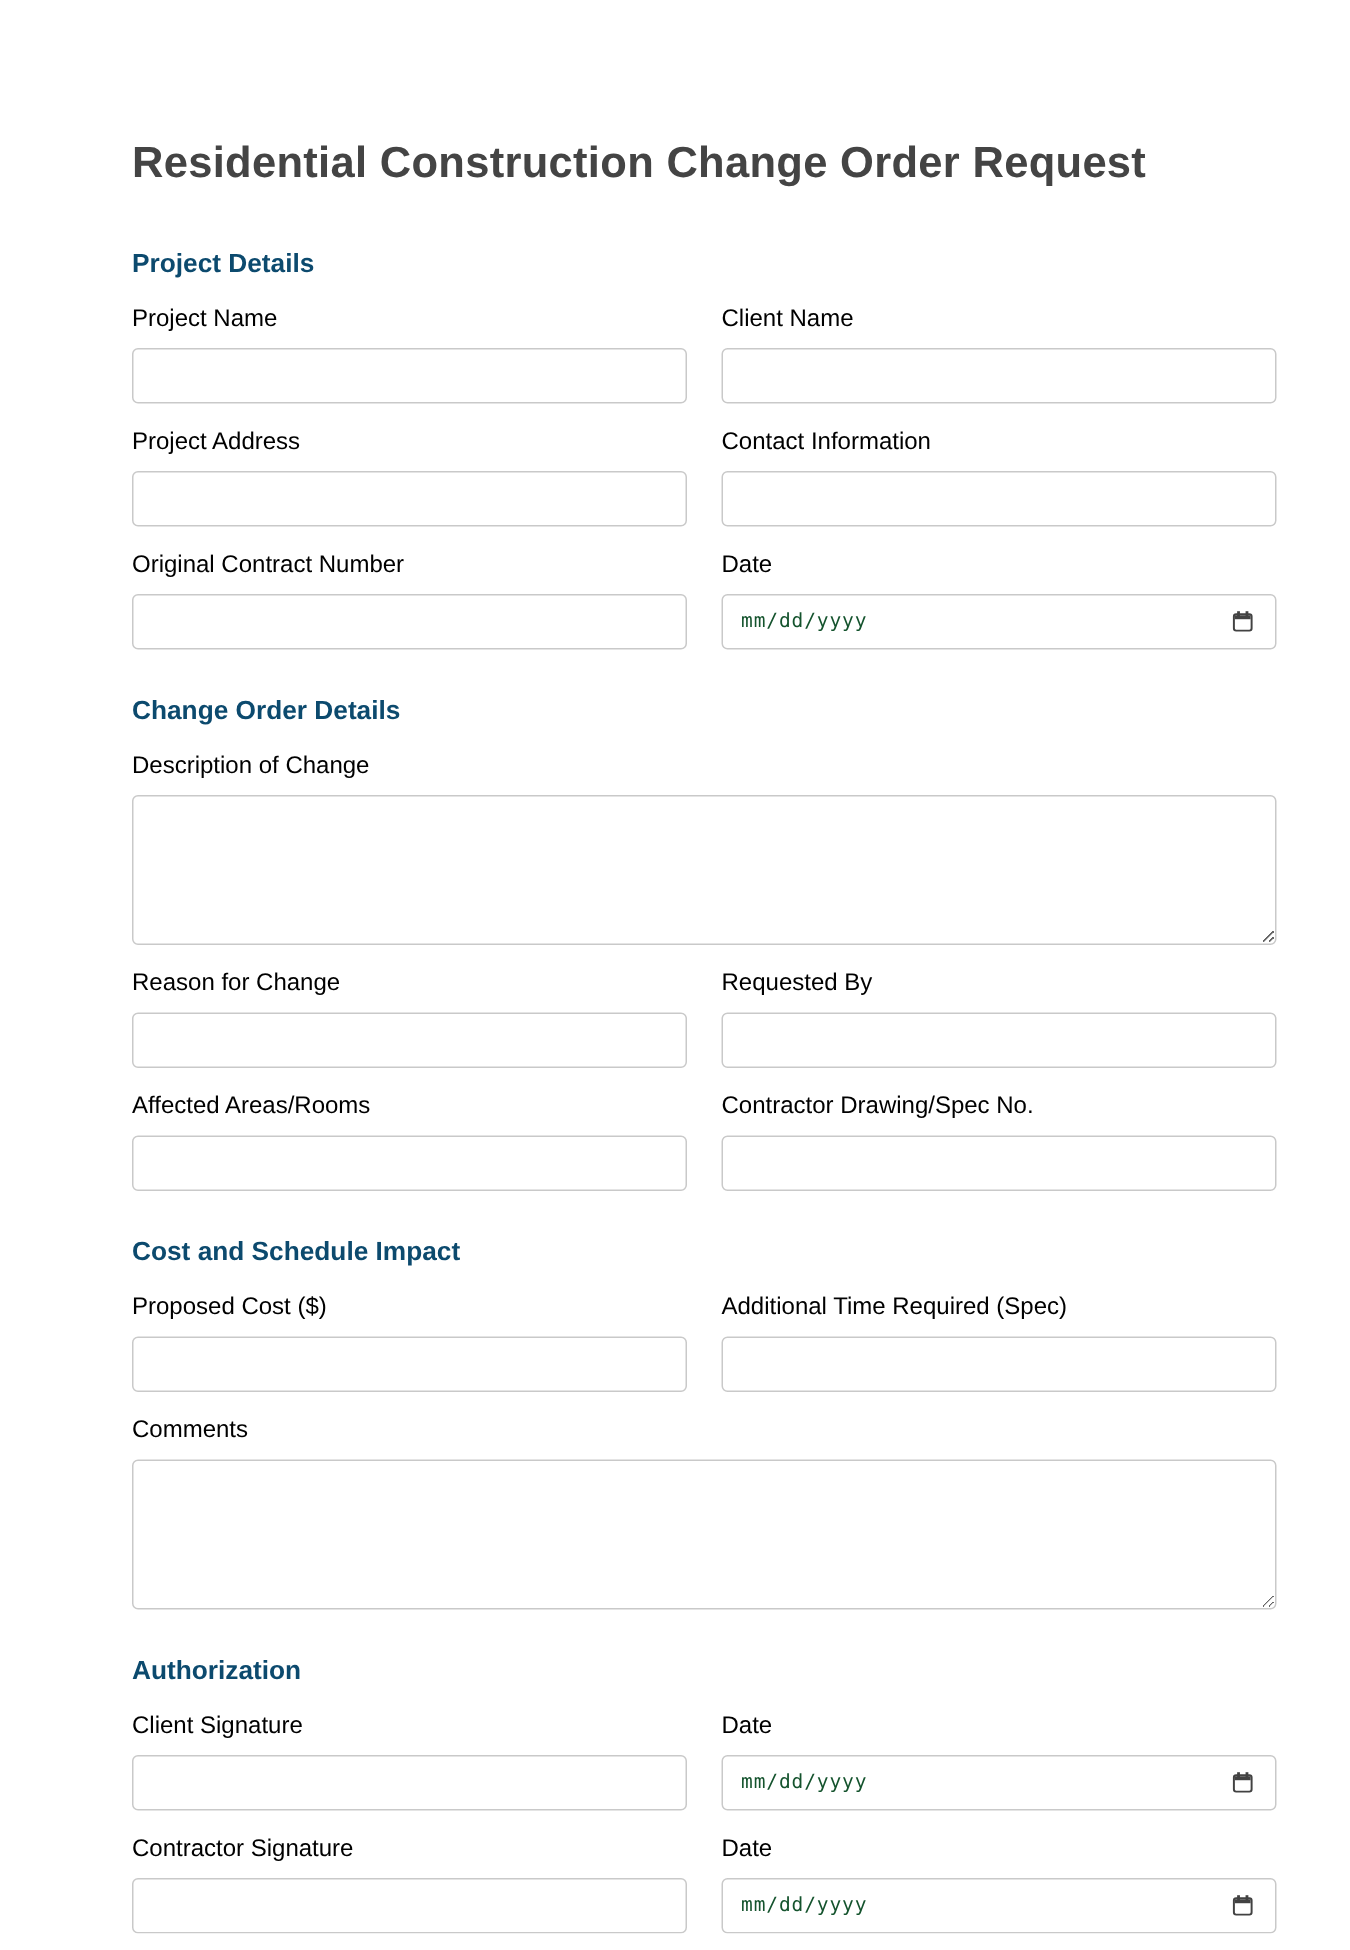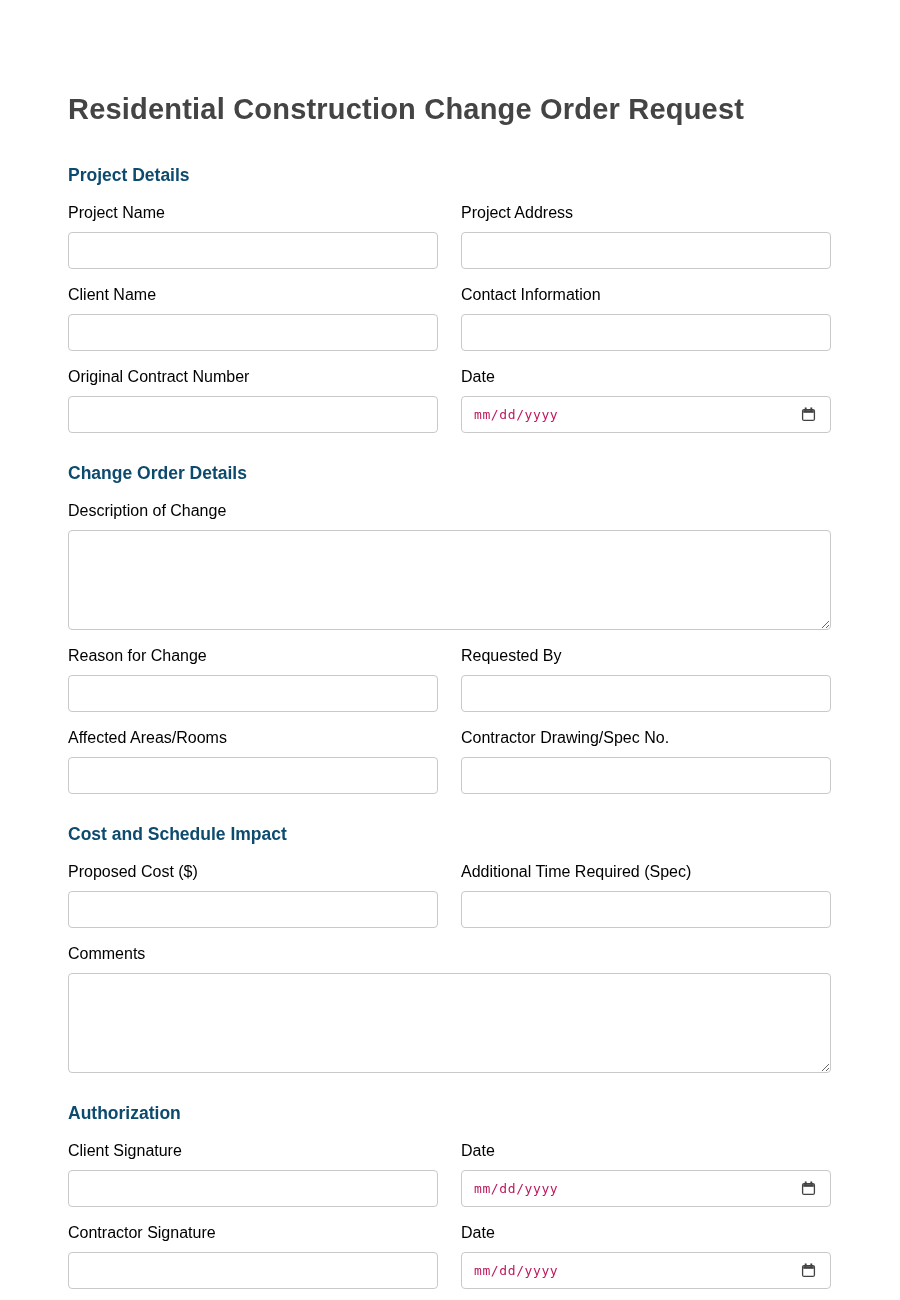--- a/index.html
+++ b/index.html
@@ -3,21 +3,21 @@
 <meta charset="utf-8">
 <style>
   * { box-sizing: border-box; }
   html, body { margin: 0; padding: 0; background: #ffffff; }
   body {
     font-family: "Liberation Sans", sans-serif;
     width: 900px;
   }
   .page {
     width: 763px;
-    margin-left: 68px;
+    margin-left: 88px;
     padding-top: 92px;
   }
   h1.page-title {
     margin: 0 0 38px 0;
     font-size: 29px;
     line-height: 1.2;
     font-weight: bold;
     color: #444444;
     letter-spacing: 0.2px;
   }
@@ -81,21 +81,21 @@
     background: #ffffff;
     padding: 0 14px 0 12px;
     display: flex;
     align-items: center;
     justify-content: space-between;
     cursor: text;
   }
   .date-ph {
     font-family: "DejaVu Sans Mono", monospace;
     font-size: 13px;
-    color: #be185d;
+    color: #14532d;
     letter-spacing: 0.6px;
   }
   .cal-btn {
     display: inline-flex;
     align-items: center;
     justify-content: center;
     cursor: pointer;
     flex: 0 0 auto;
   }
 </style>
@@ -107,25 +107,25 @@
   <h1 class="page-title">Residential Construction Change Order Request</h1>
 
   <div class="section">
     <h2 class="section-title">Project Details</h2>
     <div class="grid">
       <div class="field">
         <div class="label">Project Name</div>
         <input type="text" class="text-input" value="" style="">
       </div>
       <div class="field">
+        <div class="label">Client Name</div>
+        <input type="text" class="text-input" value="" style="">
+      </div>
+      <div class="field">
         <div class="label">Project Address</div>
-        <input type="text" class="text-input" value="" style="">
-      </div>
-      <div class="field">
-        <div class="label">Client Name</div>
         <input type="text" class="text-input" value="" style="">
       </div>
       <div class="field">
         <div class="label">Contact Information</div>
         <input type="text" class="text-input" value="" style="">
       </div>
       <div class="field">
         <div class="label">Original Contract Number</div>
         <input type="text" class="text-input" value="" style="">
       </div>

